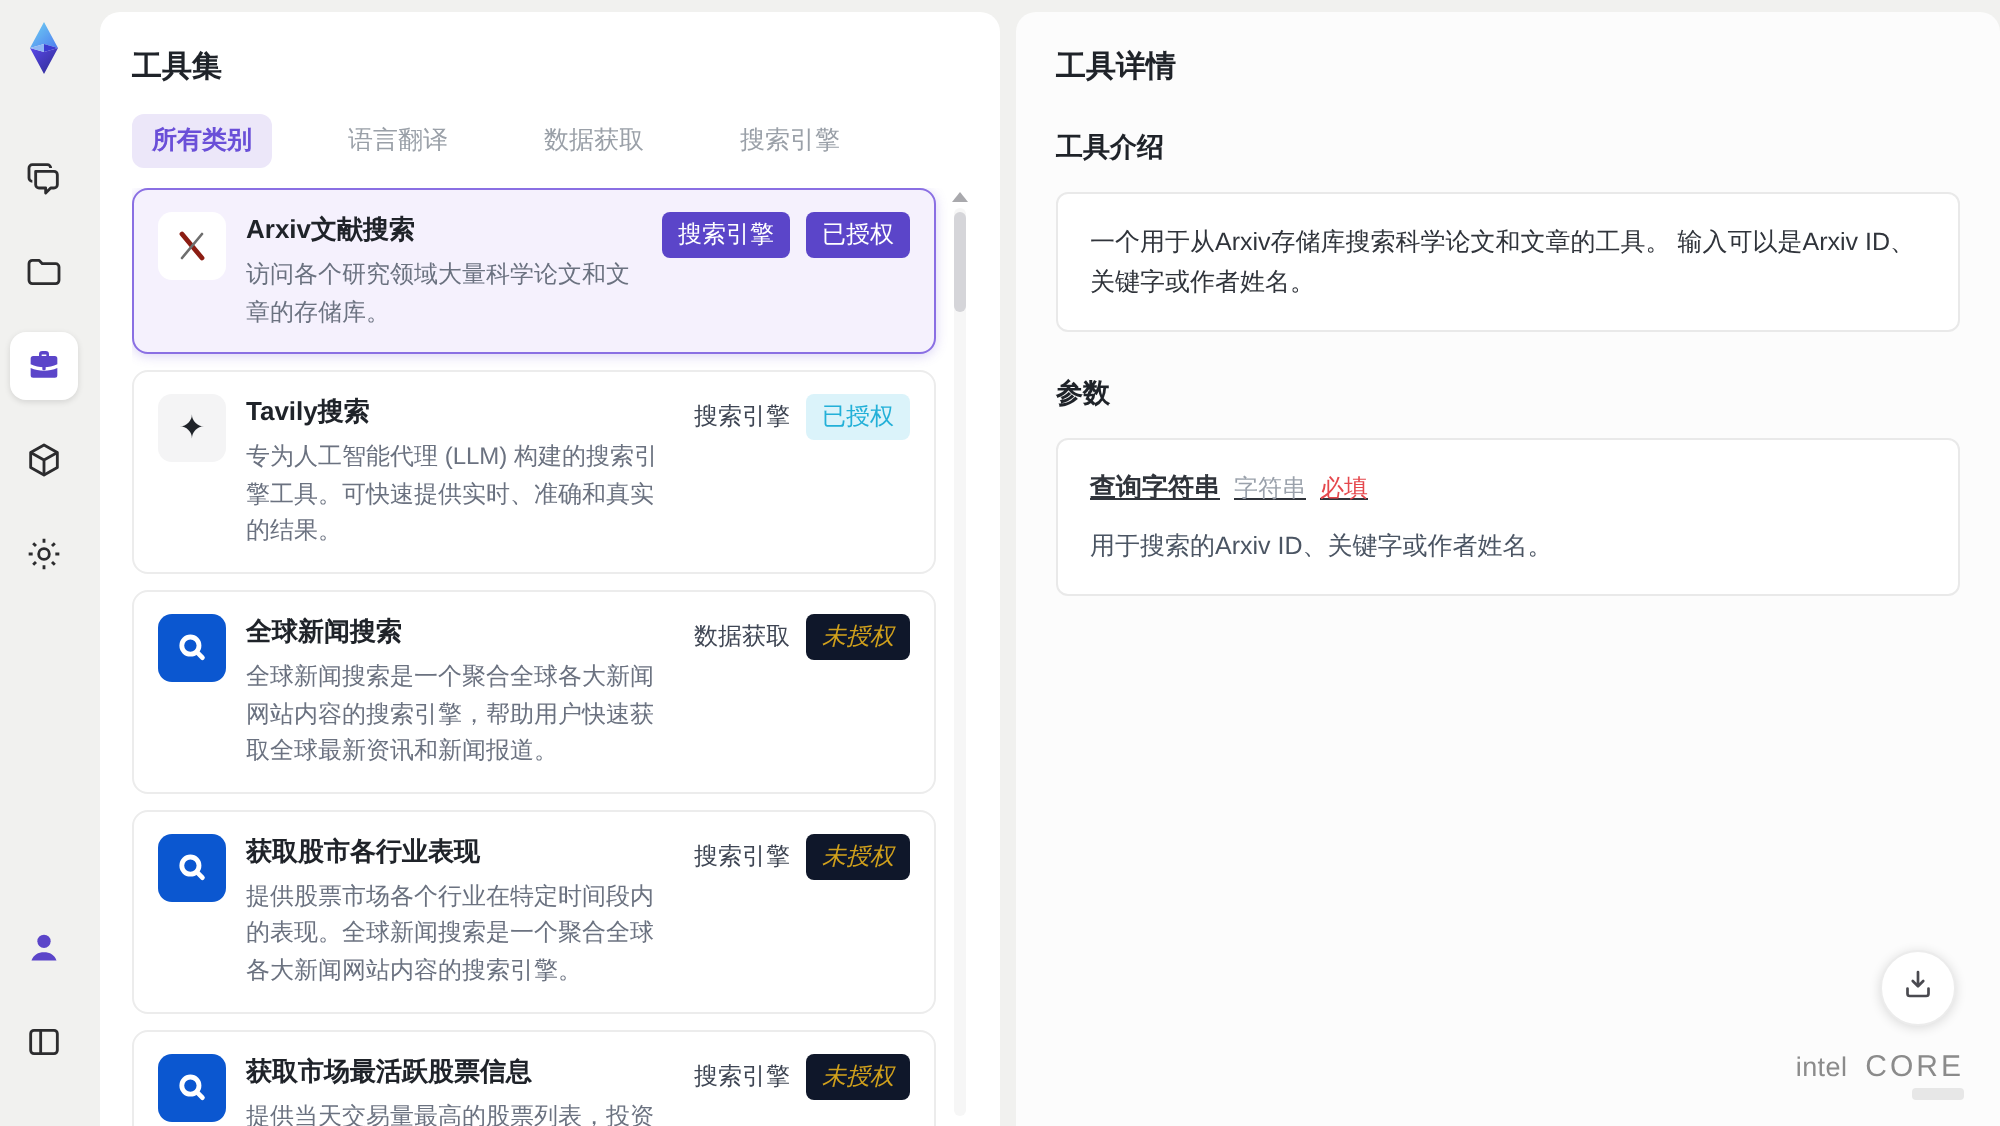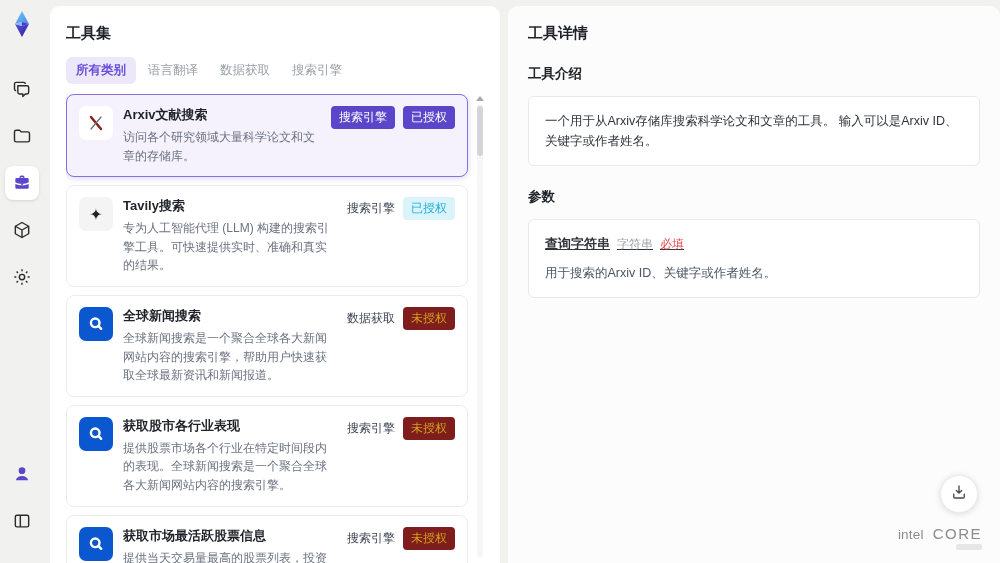--- a/index.html
+++ b/index.html
@@ -30,21 +30,21 @@
     position:absolute; left:50px; top:6px; width:450px; height:557px;
     background:#fff; border-radius:10px 10px 0 0; padding:8px 16px 0;
   }
   .panel-right {
     position:absolute; left:508px; top:6px; width:492px; height:557px;
     background:#fcfcfc; border-radius:10px 10px 0 0; padding:8px 20px 0;
   }
   .page-title { font-size:15px; font-weight:bold; margin:10px 0 14px; }
 
   
-  .tabs { display:flex; gap:2px; align-items:center; margin-bottom:10px; }
+  .tabs { display:flex; gap:28px; align-items:center; margin-bottom:10px; }
   .tab {
     font-size:12.5px; color:#9aa0a8; padding:5px 10px; border-radius:6px;
     cursor:pointer; white-space:nowrap;
   }
   .tab.active { background:#ece7f9; color:#6a4fd8; font-weight:bold; }
 
   
   .tool-list { position:relative; height:478px; overflow:hidden; padding-right:16px; }
   .card {
     display:flex; gap:10px; align-items:flex-start;
@@ -65,21 +65,21 @@
   .tool-body { flex:1; min-width:0; }
   .tool-name { font-size:13px; font-weight:bold; margin-bottom:4px; }
   .tool-desc { font-size:12px; color:#6b7280; line-height:1.55; }
   .badges { display:flex; gap:8px; flex:none; align-items:center; }
   .badge {
     font-size:12px; padding:3px 8px; border-radius:4px; white-space:nowrap;
   }
   .badge.solid   { background:#5b45c9; color:#fff; }
   .cat-plain     { font-size:12px; color:#3f4654; padding:3px 0; white-space:nowrap; }
   .badge.auth-ok { background:#dbf3fa; color:#23b0d8; }
-  .badge.auth-no { background:#7f1d1d; color:#d0a01c; }
+  .badge.auth-no { background:#0f172a; color:#d0a01c;font-style:italic; }
 
   
   .vscroll { position:absolute; right:0; top:2px; bottom:4px; width:8px; }
   .vscroll .track { position:absolute; left:1px; top:8px; bottom:10px; width:6px; background:#f6f6f6; border-radius:3px; }
   .vscroll .thumb { position:absolute; left:1px; top:10px; width:6px; height:50px; background:#d5d5d9; border-radius:3px; }
   .arr { position:absolute; left:0; width:0; height:0; border-left:4px solid transparent; border-right:4px solid transparent; }
   .arr.up { top:0; border-bottom:5px solid #a9a9ad; }
 
   
   .section-title { font-size:13.5px; font-weight:bold; margin:22px 0 13px; }

